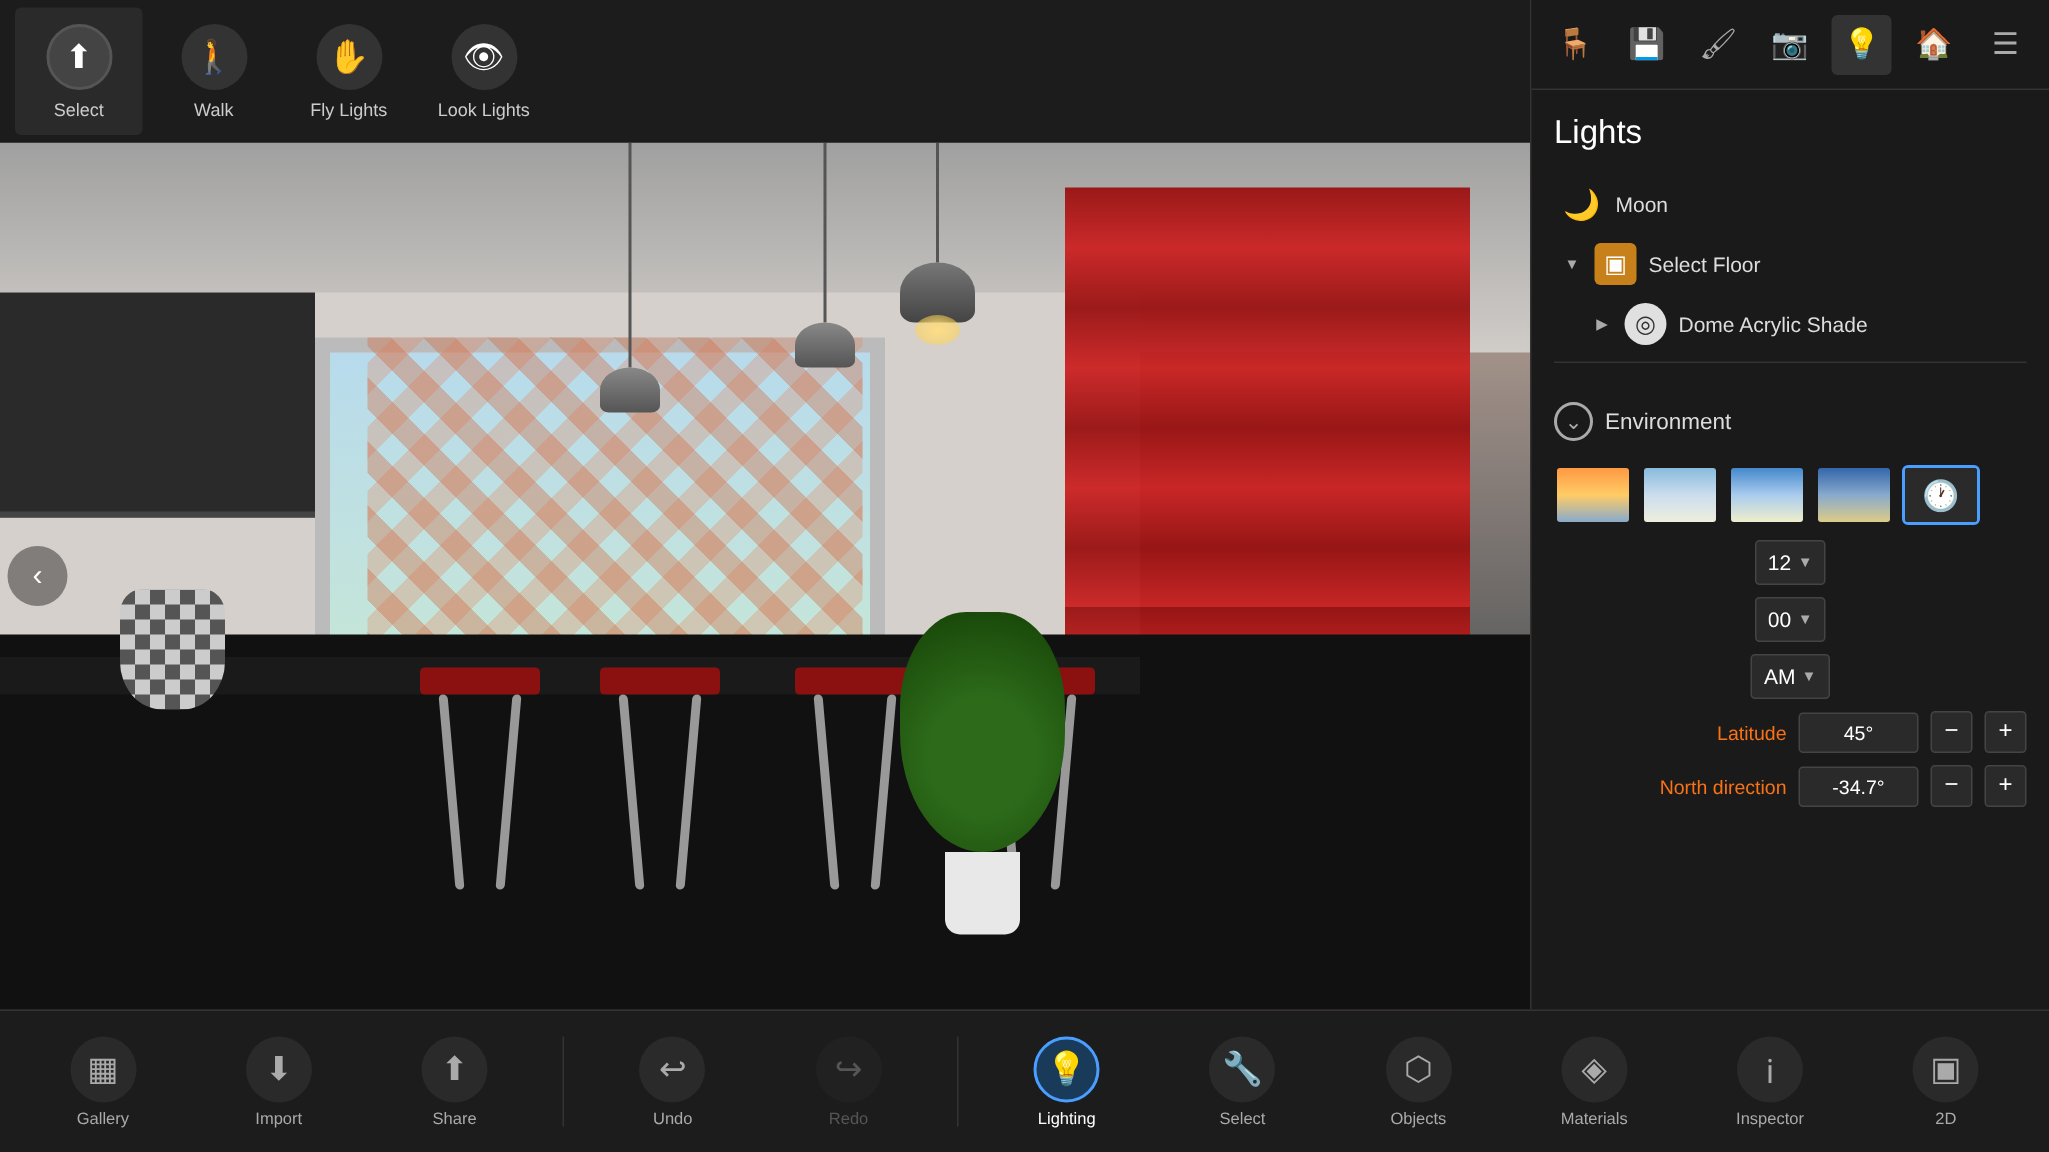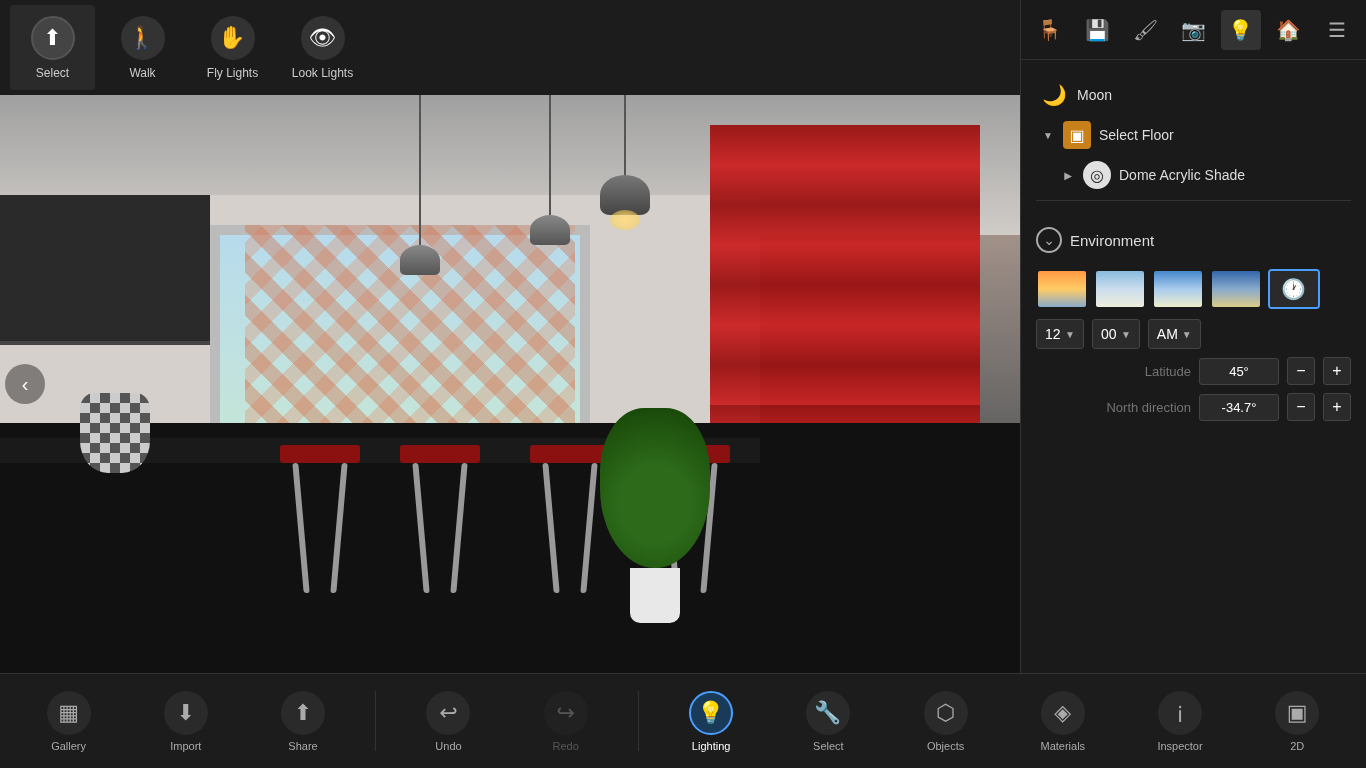--- a/index.html
+++ b/index.html
@@ -181,20 +181,21 @@
       display: flex; align-items: center; justify-content: center;
       color: #4a9eff; font-size: 20px;
     }
 
     
     .time-controls {
       display: flex;
       gap: 8px;
       align-items: center;
       margin: 4px 0;
+      flex-direction: column;
     }
     .time-select {
       background: #2a2a2a;
       border: 1px solid #444;
       color: #fff;
       padding: 6px 8px;
       border-radius: 3px;
       font-size: 14px;
       cursor: pointer;
       display: flex;
@@ -248,21 +249,21 @@
     }
 
     
     .number-control-row {
       display: flex;
       align-items: center;
       margin: 8px 0;
       gap: 8px;
     }
     .number-control-label {
-      color: #737373;
+      color: #f97316;
       font-size: 13px;
       flex: 1;
       text-align: right;
     }
     .number-input-box {
       background: #2a2a2a;
       border: 1px solid #444;
       color: #fff;
       padding: 5px 8px;
       border-radius: 3px;
@@ -503,20 +504,21 @@
     <button class="panel-icon-btn">🪑</button>
     <button class="panel-icon-btn">💾</button>
     <button class="panel-icon-btn">🖌</button>
     <button class="panel-icon-btn">📷</button>
     <button class="panel-icon-btn active">💡</button>
     <button class="panel-icon-btn">🏠</button>
     <button class="panel-icon-btn">☰</button>
   </div>
 
   <div id="lights-section">
+    <div id="lights-title">Lights</div>
 
     <div class="light-tree-item">
       <div class="light-icon moon">🌙</div>
       <span>Moon</span>
     </div>
 
     <div class="light-tree-item">
       <span class="tree-arrow">▼</span>
       <div class="light-icon floor">▣</div>
       <span>Select Floor</span>

